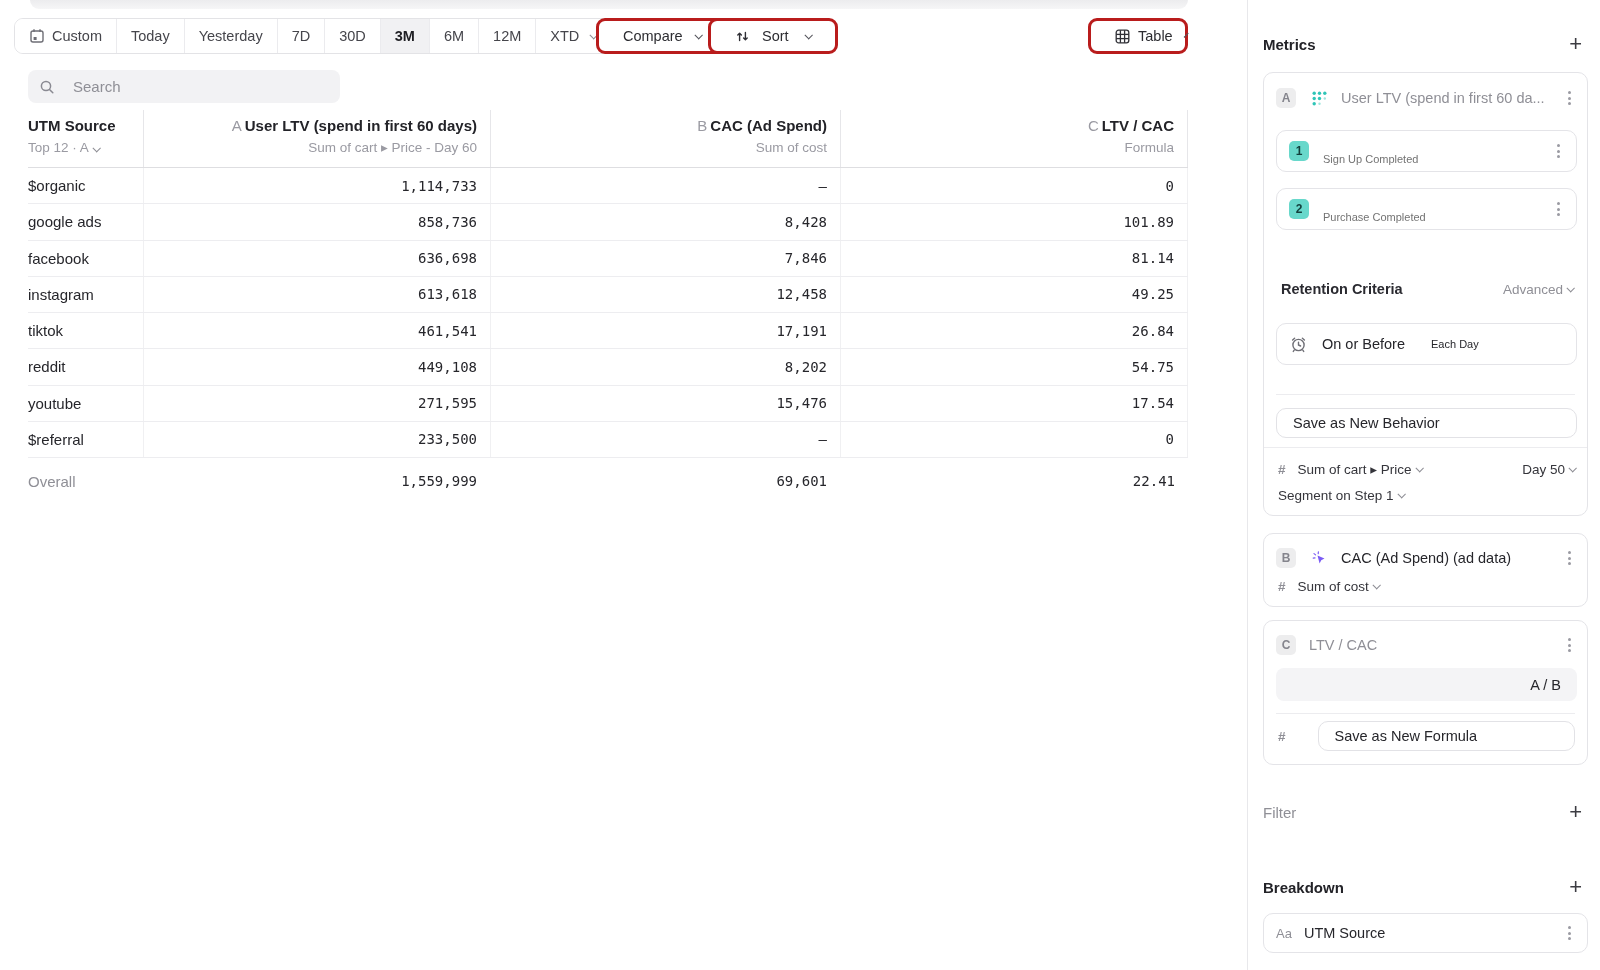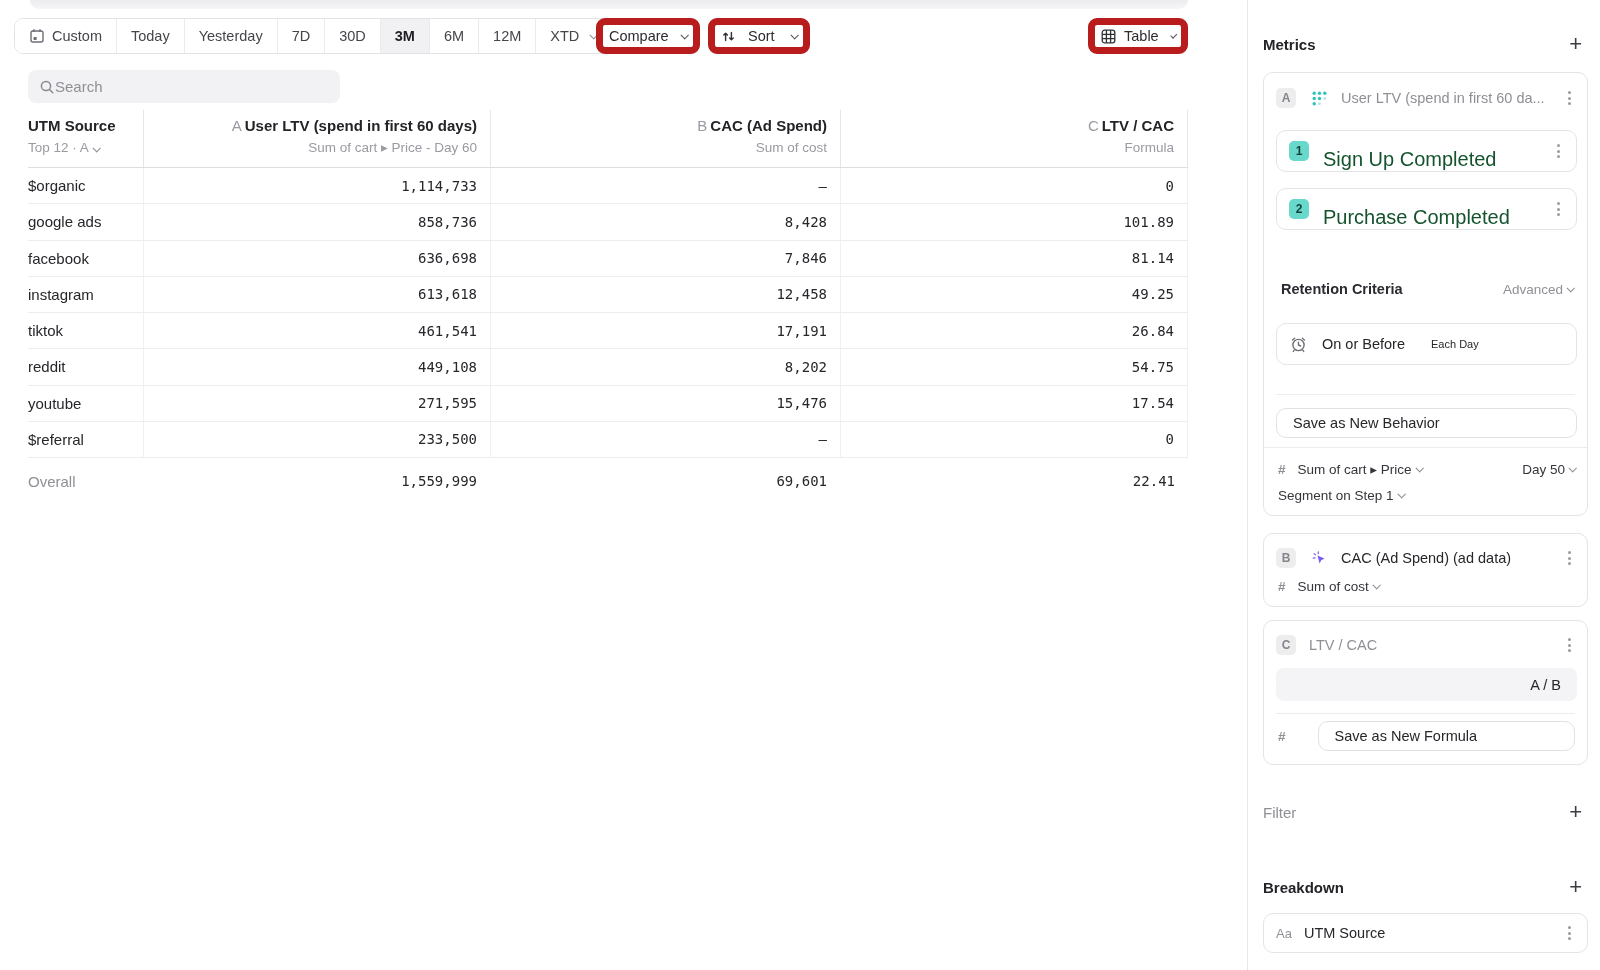--- a/index.html
+++ b/index.html
@@ -13,33 +13,33 @@
   
   .toolbar { position:absolute; left:0; top:18px; height:36px; width:1230px; }
   .segwrap { position:absolute; left:14px; top:0; display:inline-flex; height:36px;
              border:1px solid #e3e3e6; border-radius:9px; background:#fff; overflow:hidden; }
   .seg { display:inline-flex; align-items:center; gap:7px; padding:0 14px; font-size:14.5px;
          color:#45454b; background:#fff; border:none; border-left:1px solid #ebebee; cursor:pointer;
          font-family:inherit; height:100%; }
   .seg:first-child { border-left:none; }
   .seg.sel { background:#f1f1f3; color:#1f1f24; font-weight:700; }
   .btn { position:absolute; top:0; height:36px; display:inline-flex; align-items:center; gap:8px;
-         padding:0 6px; border:7px solid #b91c1c; border-radius:9px; background:#fff;
+         padding:0 24px; border:3px solid #b91c1c; border-radius:9px; background:#fff;
          font-size:14.5px; color:#2c2c31; font-weight:500; cursor:pointer; font-family:inherit; }
   .btn-compare { left:596px; }
   .btn-sort { left:708px;gap:12px; }
   .btn-table { left:1088px; width:100px; }
 
   .chev { display:inline-block; width:6px; height:6px; border-right:1.5px solid #8d8d94;
           border-bottom:1.5px solid #8d8d94; transform:rotate(45deg) translateY(-1px); margin-left:4px; }
   .chev.dark { border-color:#55555c; }
 
   
   .search { position:absolute; left:28px; top:70px; width:312px; height:33px; background:#f2f2f4;
-            border-radius:8px; display:flex; align-items:center; padding:0 11px; gap:0; }
+            border-radius:8px; display:flex; align-items:center; padding:0 11px; gap:18px; }
   .search input { border:none; background:transparent; outline:none; font-size:15px; color:#2c2c31;
                   font-family:inherit; width:100%; }
   .search input::placeholder { color:#8f8f96; }
 
   
   .grid { position:absolute; left:28px; top:110px; width:1160px; }
   .thead { display:flex; height:58px; border-bottom:1px solid #dedee1; }
   .th, .td { flex:none; }
   .c0 { width:115px; }
   .c1 { width:347px; }
@@ -71,21 +71,21 @@
   .scard { position:absolute; left:15px; width:325px; background:#fff; border:1px solid #e4e4e8; border-radius:10px; }
   .abs { position:absolute; }
   .crow { display:flex; align-items:center; }
   .badge { width:20px; height:20px; border-radius:5px; display:flex; align-items:center; justify-content:center;
            font-size:12px; font-weight:600; flex:none; }
   .badge.gray { background:#ededee; color:#85858d; }
   .badge.teal { background:#68d8cb; color:#133f3c; font-weight:700; }
   .kebab { display:flex; flex-direction:column; gap:2.5px; padding:4px; cursor:pointer; }
   .kebab i { width:3px; height:3px; border-radius:50%; background:#9a9aa2; }
   .ec { border:1px solid #e4e4e8; border-radius:10px; display:flex; align-items:center; padding:0 12px; }
-  .ec .lbl { margin-left:14px; font-size:20px; color:#14532d; flex:1;margin-top:16px; }
+  .ec .lbl { margin-left:14px; font-size:11px; color:#737373; flex:1;margin-top:16px; }
   .muted { color:#8f8f96; }
   .sm { font-size:13.5px; color:#35353b; }
   .hash { font-size:13.5px; color:#8f8f96; font-weight:600; }
   .divline { position:absolute; left:12px; right:12px; height:1px; background:#ececef; }
   .obtn { border:1px solid #e2e2e6; border-radius:10px; display:flex; align-items:center;
           padding:0 16px; font-size:14.5px; color:#26262b; background:#fff; cursor:pointer; }
   .forminput { background:#f4f4f6; border-radius:8px; display:flex; align-items:center; padding:0 16px;
                font-size:14.5px; color:#26262b; }
   svg { display:block; }
 </style>

